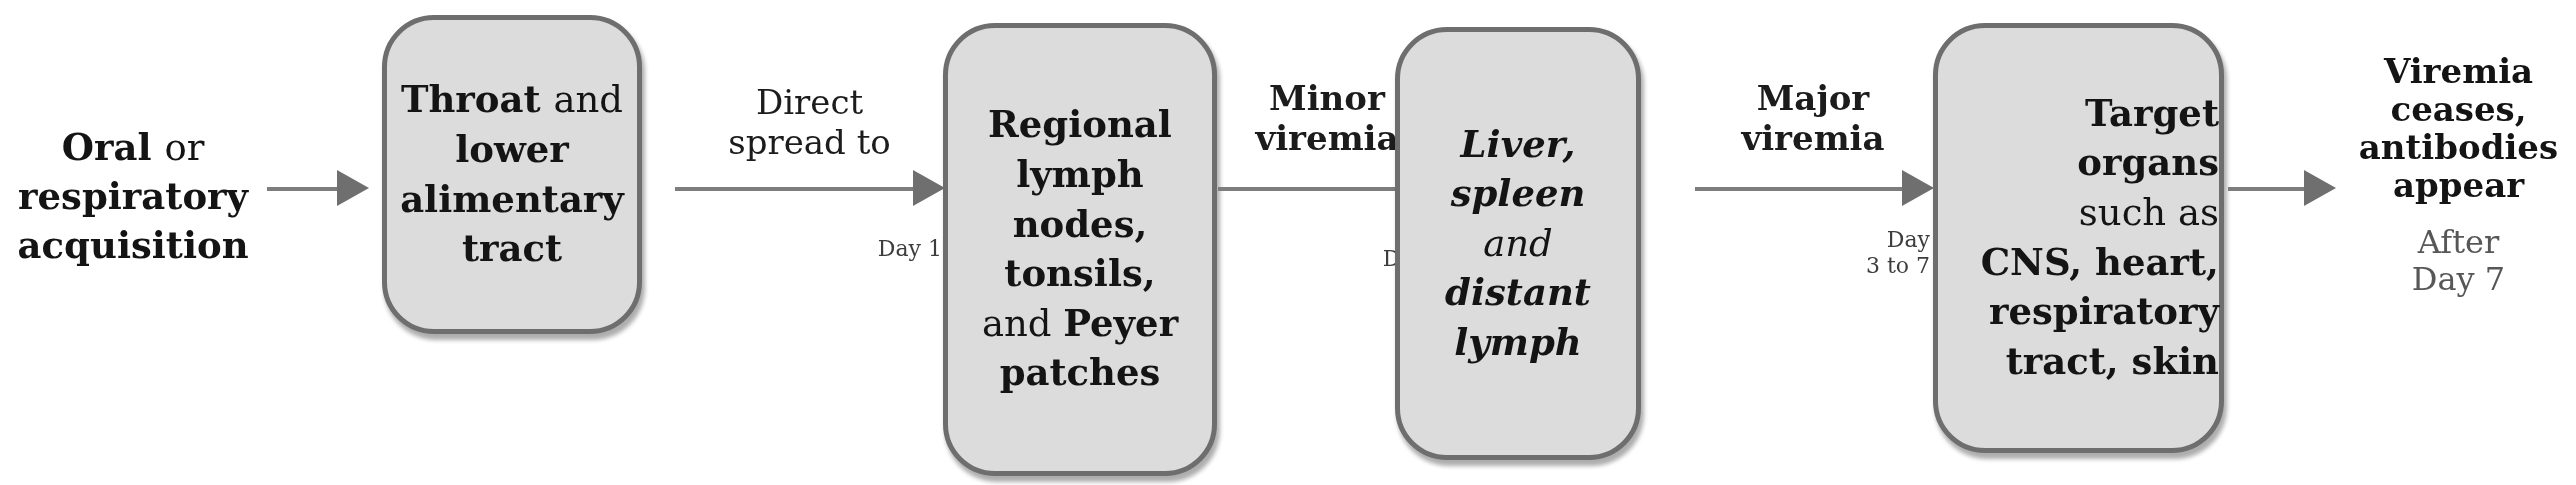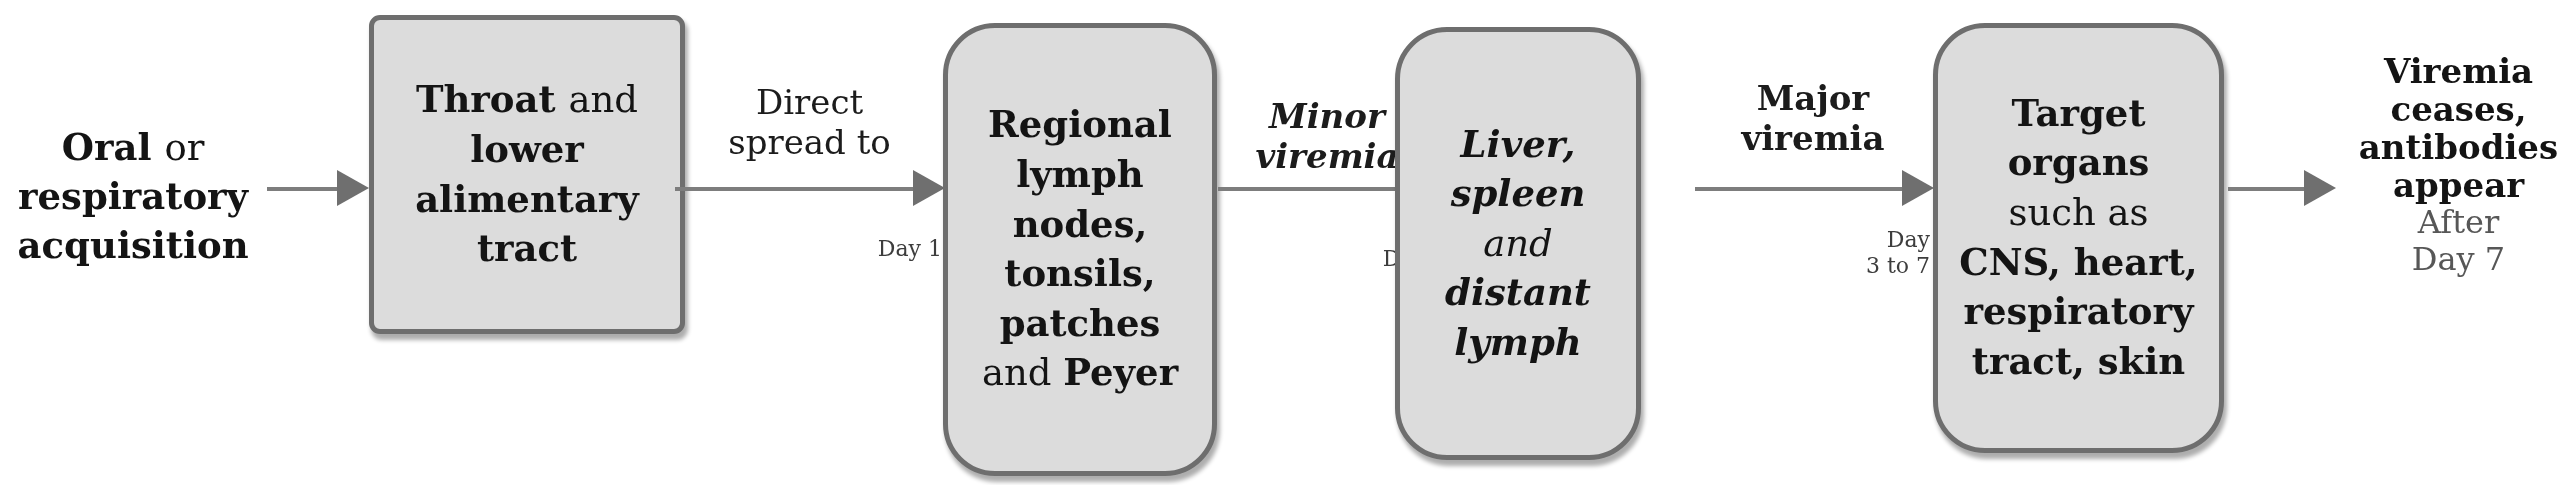--- a/index.html
+++ b/index.html
@@ -14,21 +14,21 @@
     display:flex; flex-direction:column; justify-content:center; align-items:center;
     text-align:center; font-size:37px; line-height:1.34; color:#141414;
   }
   .seg-b{font-weight:700;}
   .seg-r{font-weight:400;}
   .free-text{position:absolute; text-align:center; color:#141414;}
   .start-text{font-size:37px; line-height:1.3;}
   .gap-label{position:absolute; text-align:center; font-size:34px; line-height:1.18; color:#1c1c1c;}
   .day-label{position:absolute; text-align:right; font-size:22px; line-height:1.18; color:#3d3d3d;}
   .end-text{font-size:34px; line-height:1.12;}
-  .end-sub{font-size:32px; line-height:1.16; color:#575757; }
+  .end-sub{font-size:32px; line-height:1.16; color:#575757; margin-top:20px;}
   .arrow-line{position:absolute; top:187px; height:4.2px; background:#7d7d7d;}
   .arrow-head{
     position:absolute; top:170px; width:0; height:0;
     border-top:18.4px solid transparent; border-bottom:18.4px solid transparent;
     border-left:32px solid #6f6f6f;
   }
   .ln{display:block;}
 </style>
 </head>
 <body>
@@ -37,21 +37,21 @@
 
   <div class="free-text start-text" style="left:7.1px; top:123px; width:252px;">
       <div class="ln"><span class="seg-b">Oral </span><span class="seg-r">or</span></div>
       <div class="ln"><span class="seg-b">respiratory</span></div>
       <div class="ln"><span class="seg-b">acquisition</span></div>
     </div>
 
   <div class="arrow-line" style="left:267px; width:72px;"></div>
   <div class="arrow-head" style="left:337px;"></div>
 
-  <div class="flow-box" style="left:369px; top:15px; width:316px; height:319px;border-radius:11px;">
+  <div class="flow-box" style="left:382px; top:15px; width:260px; height:319px;">
       <div class="ln"><span class="seg-b">Throat </span><span class="seg-r">and</span></div>
       <div class="ln"><span class="seg-b">lower</span></div>
       <div class="ln"><span class="seg-b">alimentary</span></div>
       <div class="ln"><span class="seg-b">tract</span></div>
     </div>
 
   <div class="gap-label" style="left:677px; top:82px; width:265px;">
       <div class="ln"><span class="seg-r">Direct</span></div>
       <div class="ln"><span class="seg-r">spread to</span></div>
     </div>
@@ -59,25 +59,25 @@
   <div class="arrow-head" style="left:913px;"></div>
   <div class="day-label" style="left:677px; top:236px; width:265px;">
       <div class="ln"><span class="seg-r">Day 1</span></div>
     </div>
 
   <div class="flow-box" style="left:943px; top:22.6px; width:274px; height:453px;">
       <div class="ln"><span class="seg-b">Regional</span></div>
       <div class="ln"><span class="seg-b">lymph</span></div>
       <div class="ln"><span class="seg-b">nodes,</span></div>
       <div class="ln"><span class="seg-b">tonsils,</span></div>
+      <div class="ln"><span class="seg-r">and </span><span class="seg-b">Peyer</span></div>
       <div class="ln"><span class="seg-b">patches</span></div>
-      <div class="ln"><span class="seg-r">and </span><span class="seg-b">Peyer</span></div>
     </div>
 
-  <div class="gap-label" style="left:1219px; top:96px; width:216px;font-style:italic;">
+  <div class="gap-label" style="left:1219px; top:78px; width:216px;">
       <div class="ln"><span class="seg-b">Minor</span></div>
       <div class="ln"><span class="seg-b">viremia</span></div>
     </div>
   <div class="arrow-line" style="left:1218px; width:202px;"></div>
   <div class="arrow-head" style="left:1417px;"></div>
   <div class="day-label" style="left:1219px; top:246px; width:228px;">
       <div class="ln"><span class="seg-r">Day 3</span></div>
     </div>
 
   <div class="flow-box" style="left:1395px; top:27px; width:246px; height:433px;font-style:italic;">
@@ -92,21 +92,21 @@
       <div class="ln"><span class="seg-b">Major</span></div>
       <div class="ln"><span class="seg-b">viremia</span></div>
     </div>
   <div class="arrow-line" style="left:1695px; width:208px;"></div>
   <div class="arrow-head" style="left:1902px;"></div>
   <div class="day-label" style="left:1696px; top:227px; width:234px;">
       <div class="ln"><span class="seg-r">Day</span></div>
       <div class="ln"><span class="seg-r">3 to 7</span></div>
     </div>
 
-  <div class="flow-box" style="left:1933px; top:22.6px; width:291px; height:430px;">
+  <div class="flow-box" style="left:1933px; top:22.6px; width:291px; height:430px;align-items:flex-end;">
       <div class="ln"><span class="seg-b">Target</span></div>
       <div class="ln"><span class="seg-b">organs</span></div>
       <div class="ln"><span class="seg-r">such as</span></div>
       <div class="ln"><span class="seg-b">CNS, heart,</span></div>
       <div class="ln"><span class="seg-b">respiratory</span></div>
       <div class="ln"><span class="seg-b">tract, skin</span></div>
     </div>
 
   <div class="arrow-line" style="left:2228px; width:78px;"></div>
   <div class="arrow-head" style="left:2304px;"></div>

